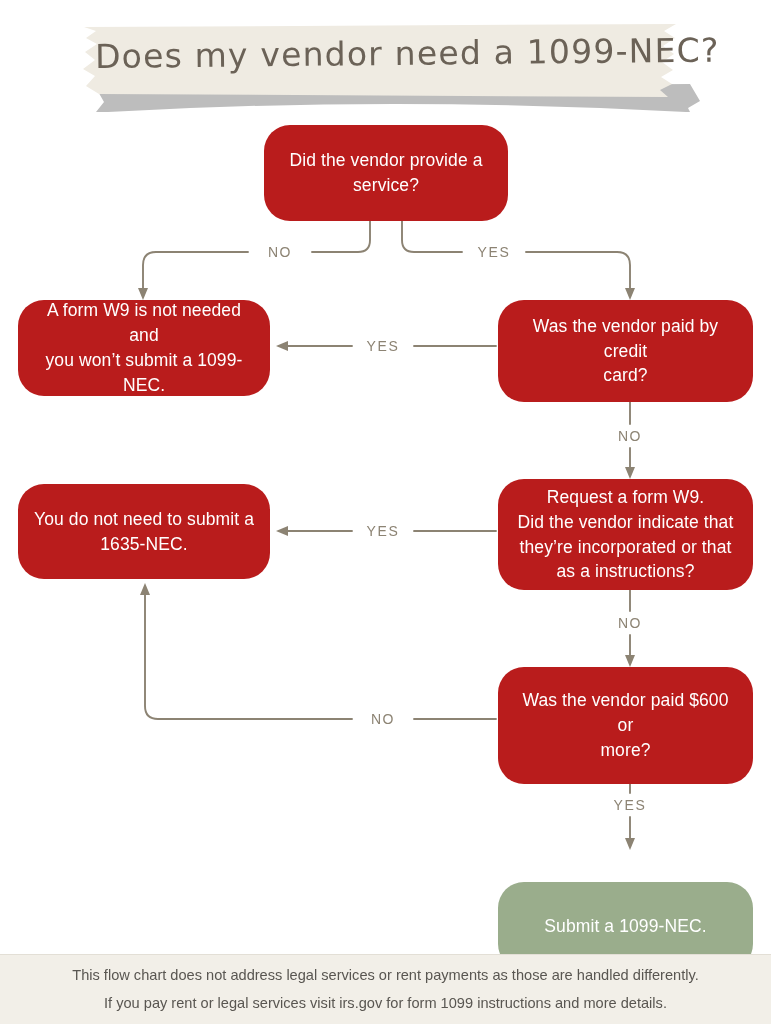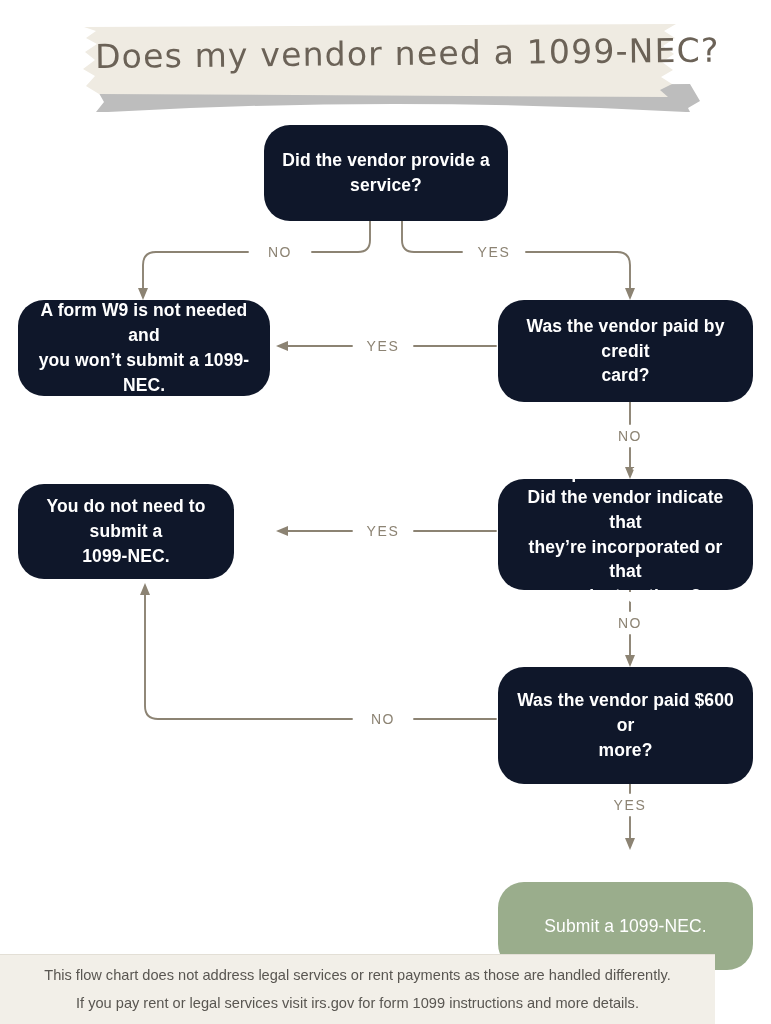--- a/index.html
+++ b/index.html
@@ -58,22 +58,21 @@
     align-items: center;
     justify-content: center;
     text-align: center;
     color: #ffffff;
     font-size: 17.5px;
     line-height: 1.42;
     padding: 8px 16px;
     letter-spacing: 0.1px;
   }
   .node.decision, .node.result {
-    background: #0f172a;
-    font-weight: bold;
+    background: #b91c1c;
   }
   .node.terminal {
     background: #9aad8c;
   }
   .node span {
     display: block;
     width: 100%;
   }
 
   
@@ -104,21 +103,21 @@
     padding: 0 7px;
     transform: translate(-50%, -50%);
     white-space: nowrap;
   }
 
   
   .footer {
     position: absolute;
     left: 0;
     bottom: 0;
-    width: 715px;
+    width: 771px;
     height: 69px;
     background: #f2efe8;
     border-top: 1px solid #e3dfd6;
     display: flex;
     flex-direction: column;
     align-items: center;
     justify-content: center;
     gap: 8px;
   }
   .footer div {
@@ -204,24 +203,24 @@
     </span>
   </div>
 
   <div class="node decision" style="left:498px; top:300px; width:255px; height:102px;">
     <span>
       <span>Was the vendor paid by credit</span>
       <span>card?</span>
     </span>
   </div>
 
-  <div class="node result" style="left:18px; top:484px; width:216px; height:95px;">
+  <div class="node result" style="left:18px; top:484px; width:252px; height:95px;">
     <span>
       <span>You do not need to submit a</span>
-      <span>1099-NEC.</span>
+      <span>1635-NEC.</span>
     </span>
   </div>
 
   <div class="node decision" style="left:498px; top:479px; width:255px; height:111px;">
     <span>
       <span>Request a form W9.</span>
       <span>Did the vendor indicate that</span>
       <span>they’re incorporated or that</span>
       <span>as a instructions?</span>
     </span>

